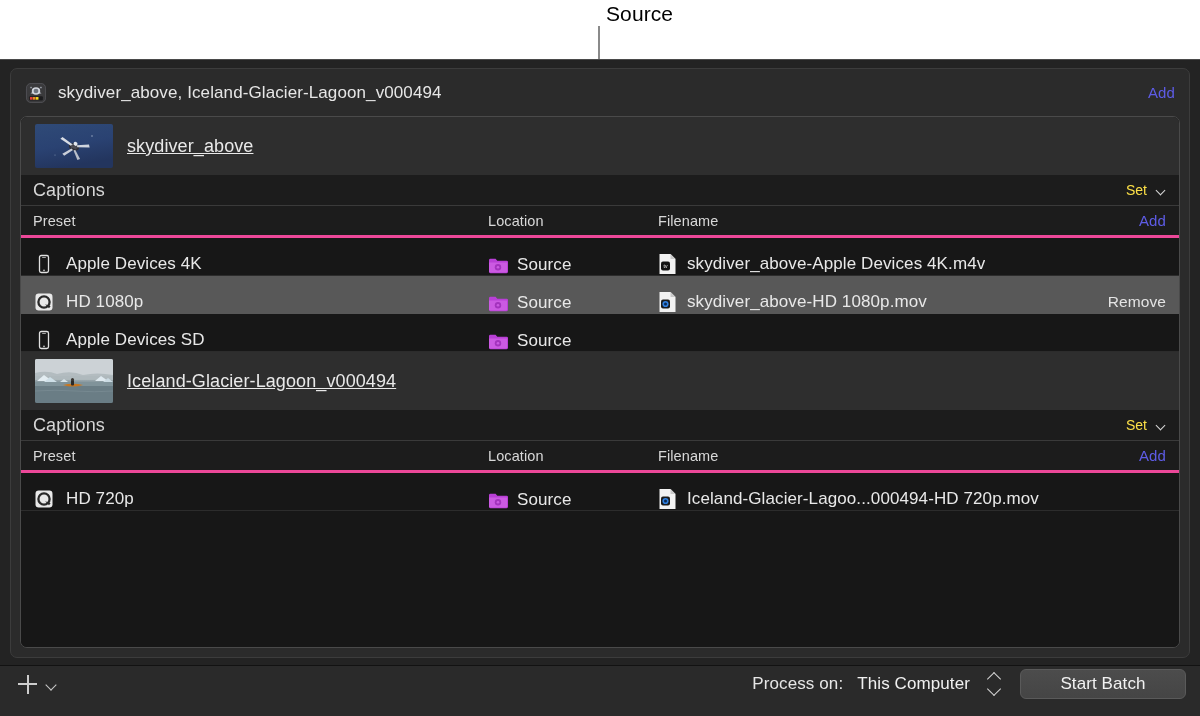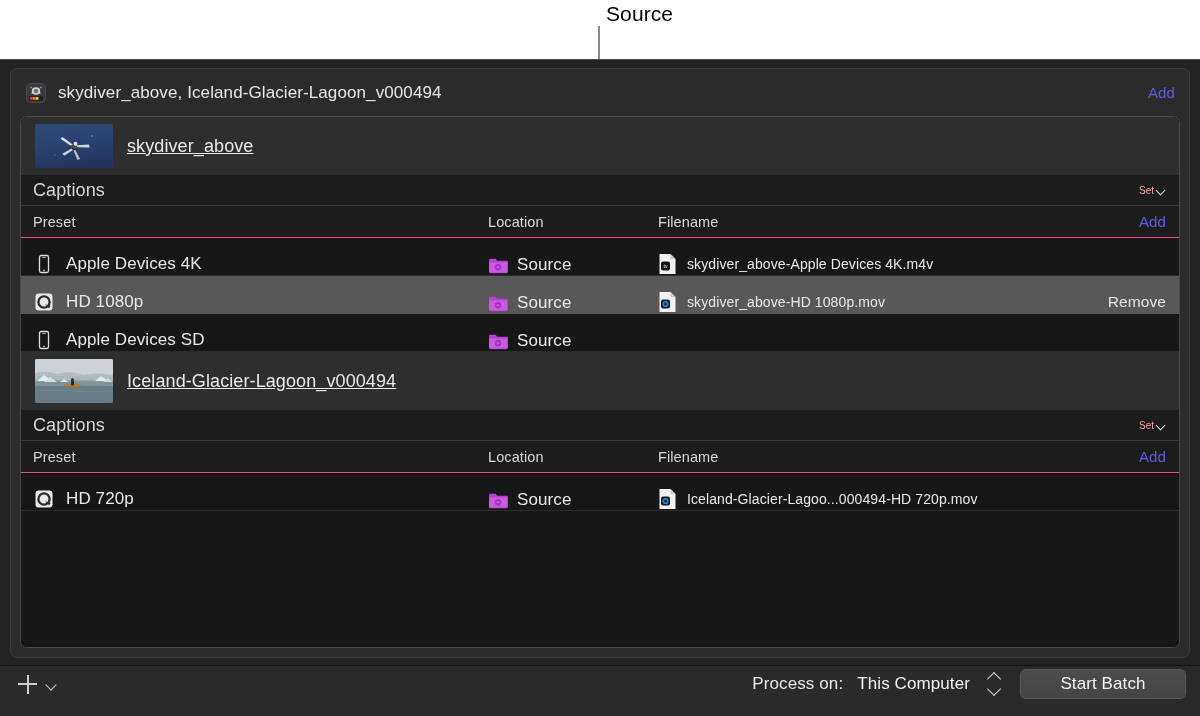--- a/index.html
+++ b/index.html
@@ -99,39 +99,39 @@
 
   .captions-row {
     height: 31px;
     background: #1c1c1c;
     display: flex; align-items: center;
     padding: 0 13px 0 12px;
     border-bottom: 1px solid #3a3a3a;
   }
   .captions-label { font-size: 18px; color: #d6d6d6; flex: 1 1 auto; letter-spacing: 0.1px;}
   .set-btn {
-    font-size: 10px; color: #fca5a5; cursor: pointer;
-    display: flex; align-items: center; gap: 3px;
+    font-size: 14px; color: #fde047; cursor: pointer;
+    display: flex; align-items: center; gap: 10px;
   }
   .chev-d {
     width: 9px; height: 6px; display: inline-block;
     position: relative;
   }
   .chev-d::before{
     content:""; position:absolute; left:0; top:0;
     width:6px; height:6px; border-right:1.6px solid #d8d8d8; border-bottom:1.6px solid #d8d8d8;
     transform: rotate(45deg);
   }
 
   .col-head {
     height: 32px;
     background: #1c1c1c;
     display: flex; align-items: center;
     padding: 0 13px 0 12px;
-    border-bottom: 1px solid #ec4899;
+    border-bottom: 3px solid #ec4899;
     font-size: 14.5px; color: #d8d8d8;
   }
   .col-preset { width: 455px; flex: 0 0 auto; letter-spacing: 0.1px;}
   .col-loc { width: 170px; flex: 0 0 auto; letter-spacing: 0.1px;}
   .col-file { flex: 1 1 auto; letter-spacing: 0.1px;}
 
   .preset-row {
     height: 38px;
     display: flex; align-items: flex-end;
     padding: 0 13px 0 12px;
@@ -139,21 +139,21 @@
     border-bottom: 1px solid #2c2c2c;
   }
   .preset-row.selected { background: #585858; border-bottom-color: #585858; }
 
   .cell-preset { width: 455px; flex: 0 0 auto; display: flex; align-items: center; }
   .cell-loc { width: 170px; flex: 0 0 auto; display: flex; align-items: center; }
   .cell-file { flex: 1 1 auto; display: flex; align-items: center; min-width: 0; }
 
   .p-icon { width: 22px; height: 22px; margin-right: 11px; flex: 0 0 auto; }
   .p-text { font-size: 17px; color: #e8e8e8; white-space: nowrap; letter-spacing: 0.1px;}
-  .f-text { font-size: 14px; color: #e8e8e8; white-space: nowrap; overflow: hidden; text-overflow: ellipsis; letter-spacing: 0.1px;}
+  .f-text { font-size: 17px; color: #e8e8e8; white-space: nowrap; overflow: hidden; text-overflow: ellipsis; letter-spacing: 0.1px;}
   .loc-icon { width: 20px; height: 17px; margin-right: 9px; flex: 0 0 auto; }
   .file-icon { width: 19px; height: 22px; margin-right: 10px; flex: 0 0 auto; }
   .remove-btn {
     font-size: 15.5px; color: #e4e4e4; margin-left: auto; padding-left: 16px;
     cursor: pointer; flex: 0 0 auto; letter-spacing: 0.1px;
   }
 
   .jobs-filler { flex: 1 1 auto; background: #171717; min-height: 0; }
 
   

